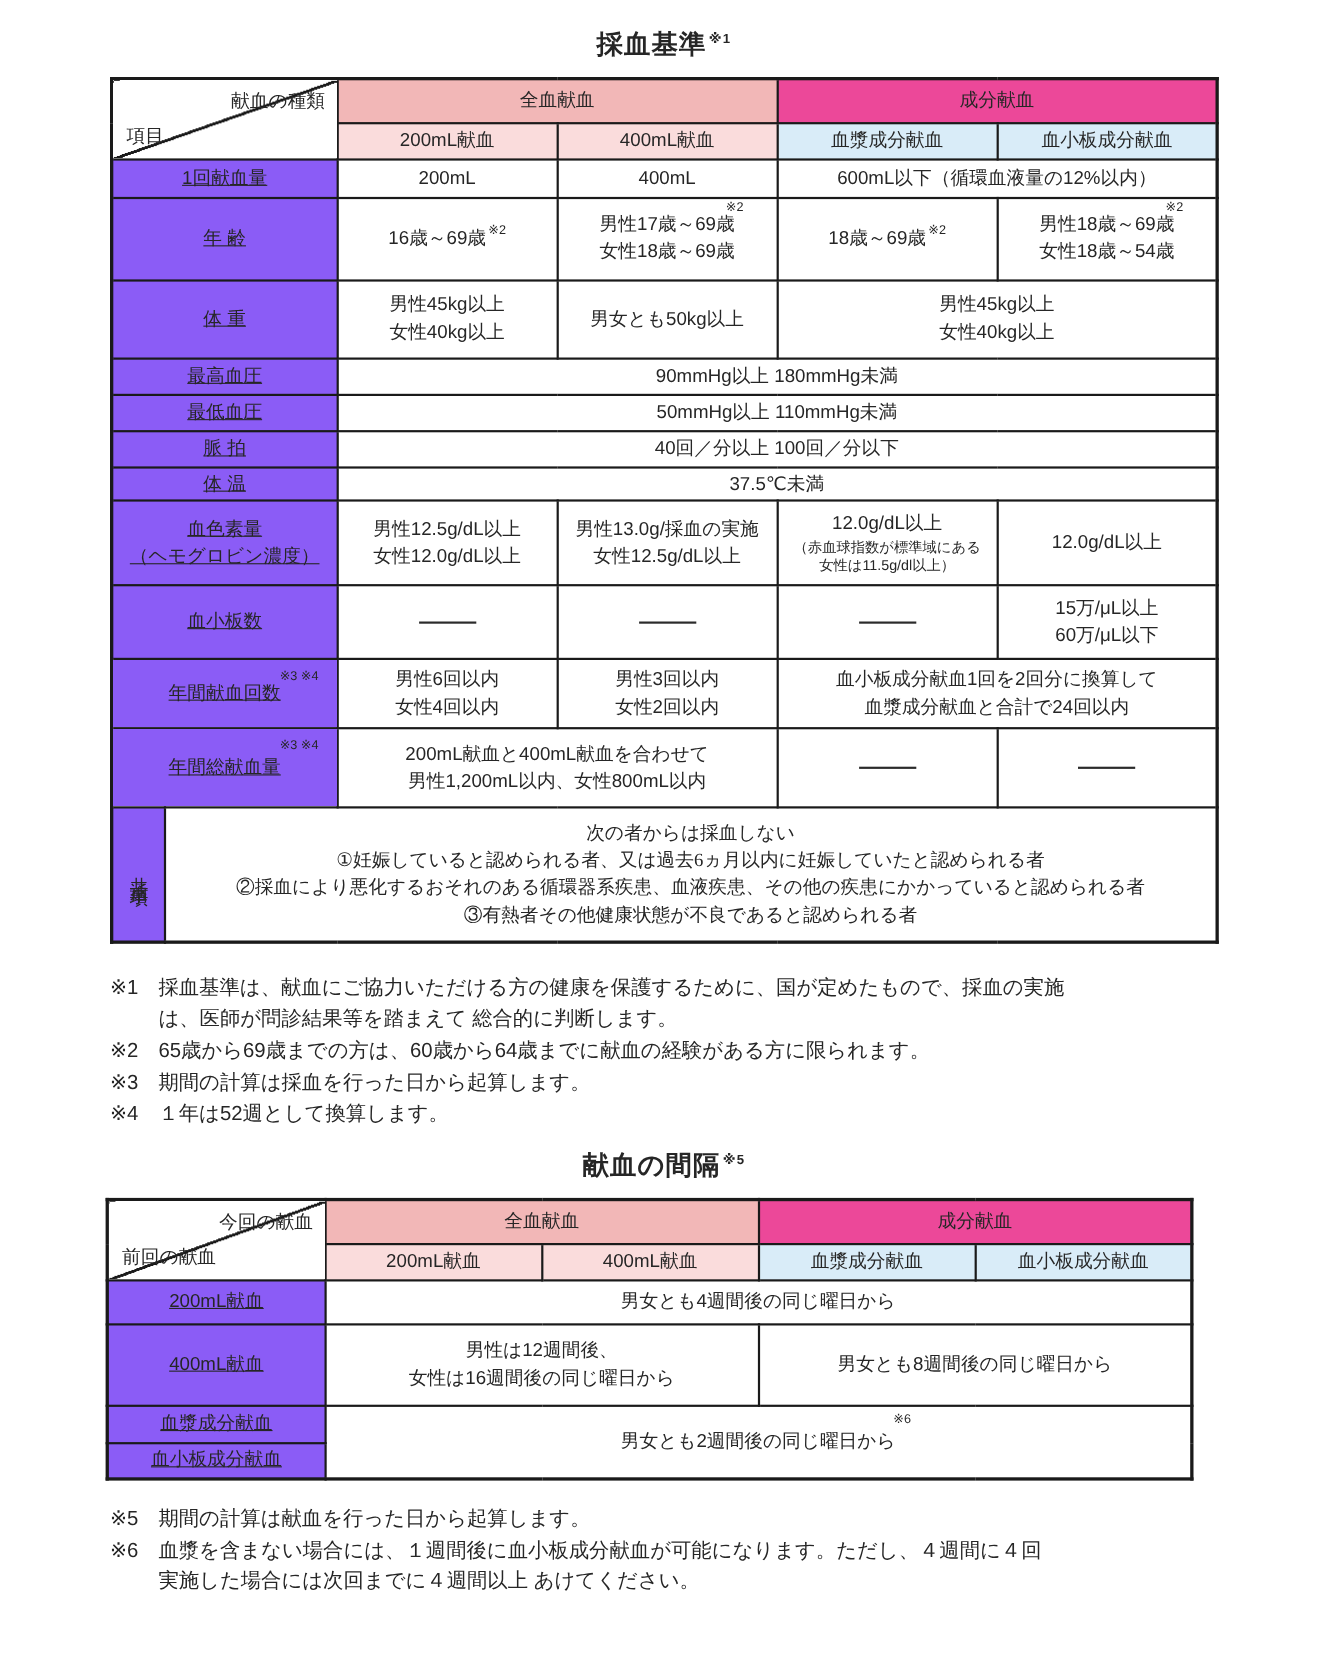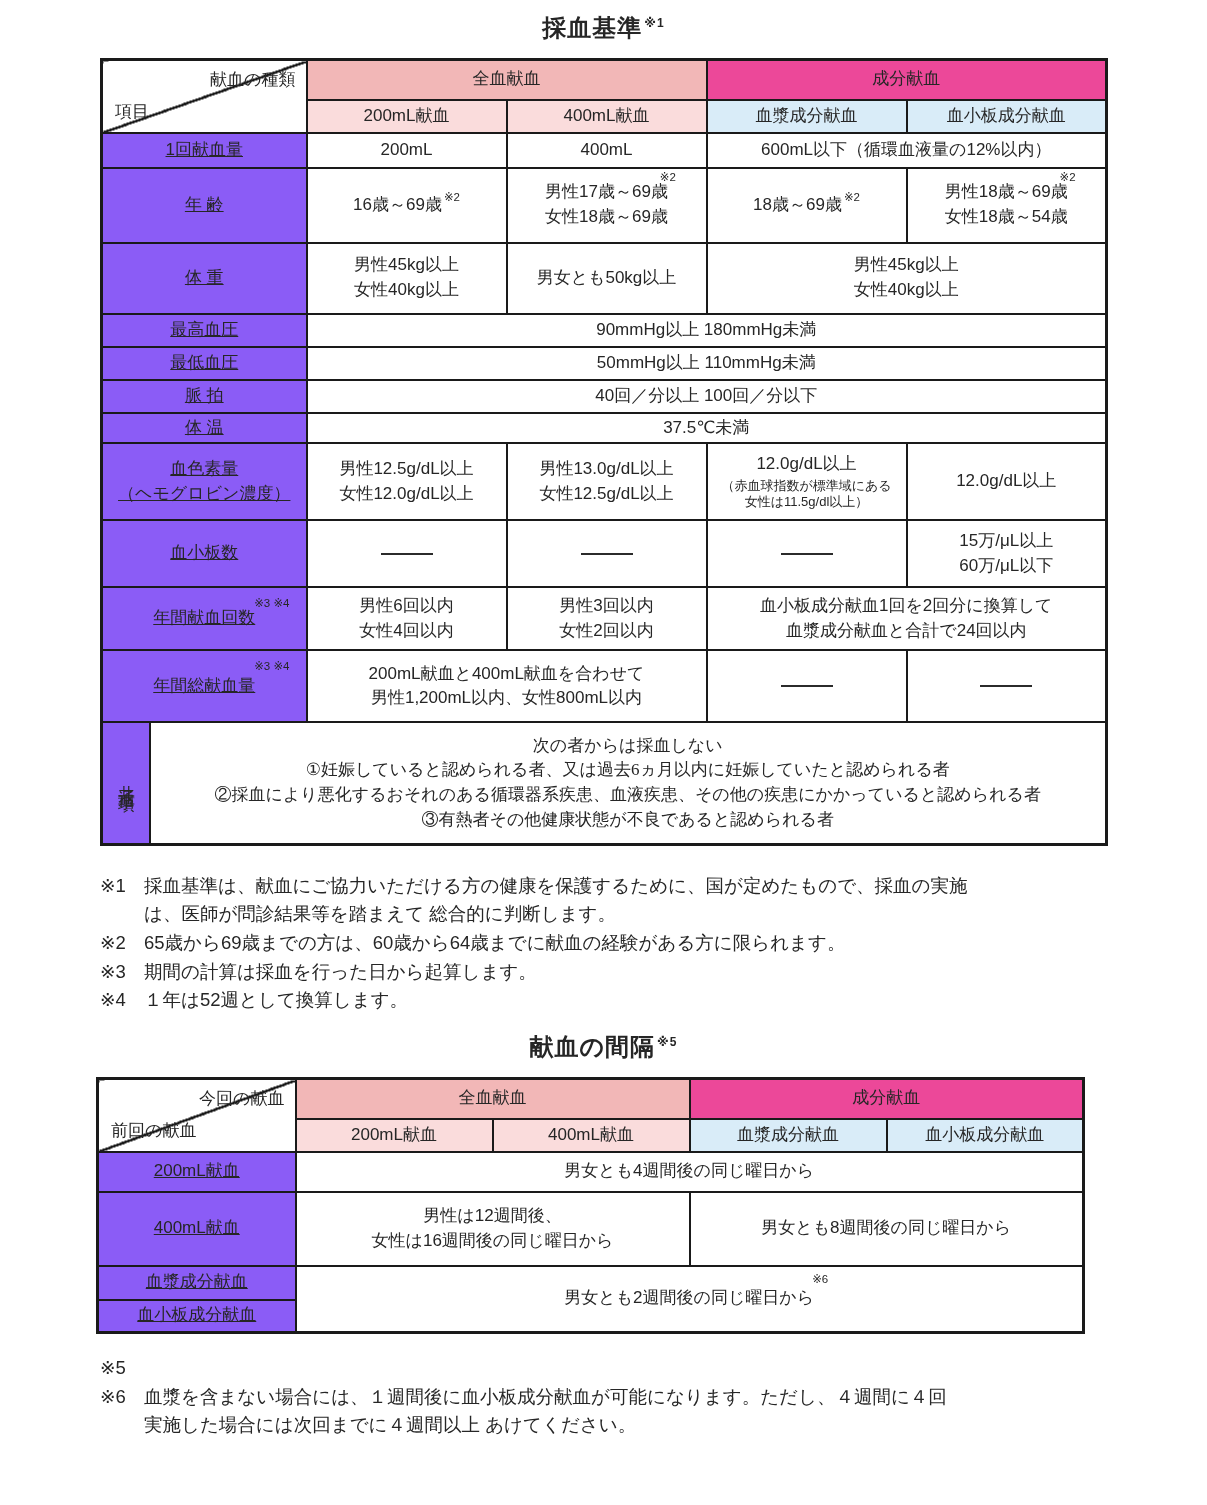--- a/index.html
+++ b/index.html
@@ -3,21 +3,21 @@
 <meta charset="utf-8">
 <style>
   html,body { margin:0; padding:0; background:#ffffff; }
   .page {
     width:1207px; height:1505px; background:#ffffff; overflow:hidden;
     font-family:"Liberation Sans","DejaVu Sans",sans-serif;
     color:#262626; position:relative;
   }
   .sec-title { text-align:center; font-size:24px; font-weight:700; letter-spacing:1px; margin:0; }
   .sec-title .tnote { font-size:12px; font-weight:700; position:relative; top:-9px; margin-left:2px; }
-  .title1 { padding-top:12px; }
+  .title1 { padding-top:24px; }
   .title2 { padding-top:16px; }
 
   table.t { border-collapse:collapse; table-layout:fixed; border:3px solid #1a1a1a; }
   .t1 { margin:14px 12px 0 100px; width:1005px; }
   .t2 { margin:14px 0 0 96px;  width:986px; }
   table.t td {
     border:2px solid #1a1a1a; text-align:center; vertical-align:middle;
     font-size:17px; padding:2px 6px; line-height:1.45;
   }
   .lbl { background:#8b5cf6;text-decoration:underline; }
@@ -130,21 +130,21 @@
     <tr style="height:18px">
       <td class="lbl" colspan="2">体 温</td>
       <td colspan="4">37.5℃未満</td>
     </tr>
 
     <tr style="height:77px">
       <td class="lbl pre" colspan="2">血色素量
 （ヘモグロビン濃度）</td>
       <td><span class="ml">男性12.5g/dL以上
 女性12.0g/dL以上</span></td>
-      <td><span class="ml">男性13.0g/dL以上
+      <td><span class="ml">男性13.0g/採血の実施
 女性12.5g/dL以上</span></td>
       <td class="hb">
         <div class="hb-main">12.0g/dL以上</div>
         <div class="hb-sub">（赤血球指数が標準域にある
 女性は11.5g/dl以上）</div>
       </td>
       <td>12.0g/dL以上</td>
     </tr>
 
     <tr style="height:67px">
@@ -250,20 +250,21 @@
     </tr>
     <tr style="height:33px">
       <td class="lbl">血小板成分献血</td>
     </tr>
   </tbody>
     </table>
 
   <div class="notes notes2m">
     <div class="note">
         <span class="mk">※5</span>
+        <span class="tx">期間の計算は献血を行った日から起算します。</span>
       </div>
     <div class="note">
         <span class="mk">※6</span>
         <span class="tx">血漿を含まない場合には、１週間後に血小板成分献血が可能になります。ただし、４週間に４回
 実施した場合には次回までに４週間以上 あけてください。</span>
       </div>
   </div>
 
 </div>
 

